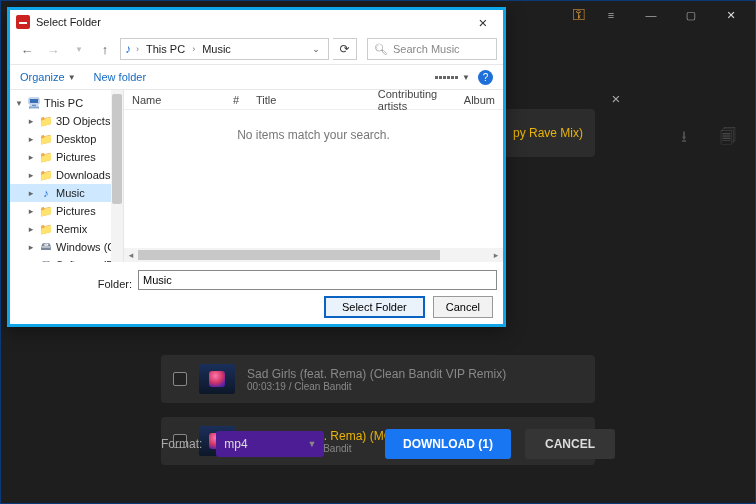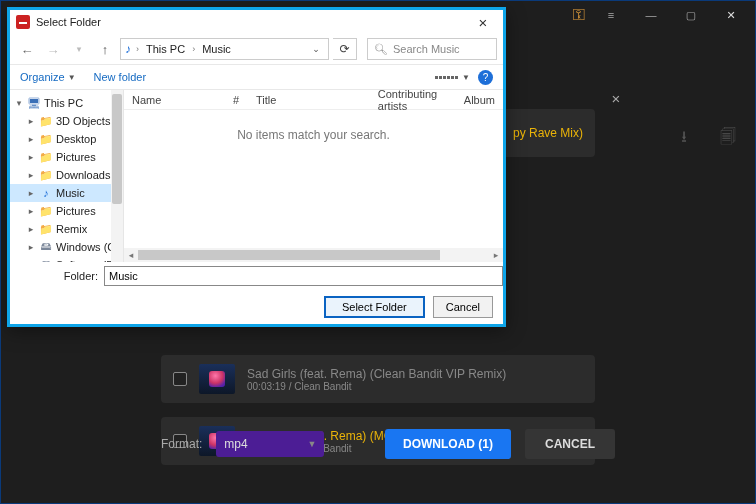--- a/index.html
+++ b/index.html
@@ -86,21 +86,21 @@
 .col-num { flex: 0 0 24px; text-align: center; }
 .col-title { flex: 1; }
 .col-art { flex: 0 0 86px; }
 .col-alb { flex: 0 0 42px; }
 .list-empty { flex: 1; display: flex; justify-content: center; padding-top: 18px; font-size: 12px; color: #777; }
 .list-hscroll { height: 14px; background: #f3f3f3; display:flex; align-items:center; }
 .list-hscroll .harrow { width:14px; text-align:center; color:#777; font-size:9px; }
 .list-hscroll .htrack { flex:1; position:relative; height:12px; }
 .list-hscroll .hthumb { position:absolute; left:0; top:1px; height:10px; width:86%; background:#c8c8c8; }
 
-.dlg-folderrow { height: 28px; display: flex; align-items: center; padding: 0 0; gap: 6px; font-size: 11px; }
+.dlg-folderrow { height: 28px; display: flex; align-items: flex-end; padding: 0 6px; gap: 6px; font-size: 11px; margin-left: 28px; }
 .dlg-folderrow .flabel { width: 88px; text-align: right; color: #222; }
 .dlg-folderrow input { flex: 1; height: 20px; border: 1px solid #888; font-size: 11px; padding: 0 4px; }
 
 .dlg-buttons { height: 34px; display: flex; align-items: center; justify-content: flex-end; padding: 0 10px; gap: 8px; }
 .dlg-buttons button { height: 22px; font-size: 11px; border: 1px solid #999; background: #f2f2f2; padding: 0 12px; }
 .dlg-buttons button.primary { border: 2px solid #0a63c2; background: #eaf3fc; padding: 0 16px; }
 </style>
 </head>
 <body>
 

